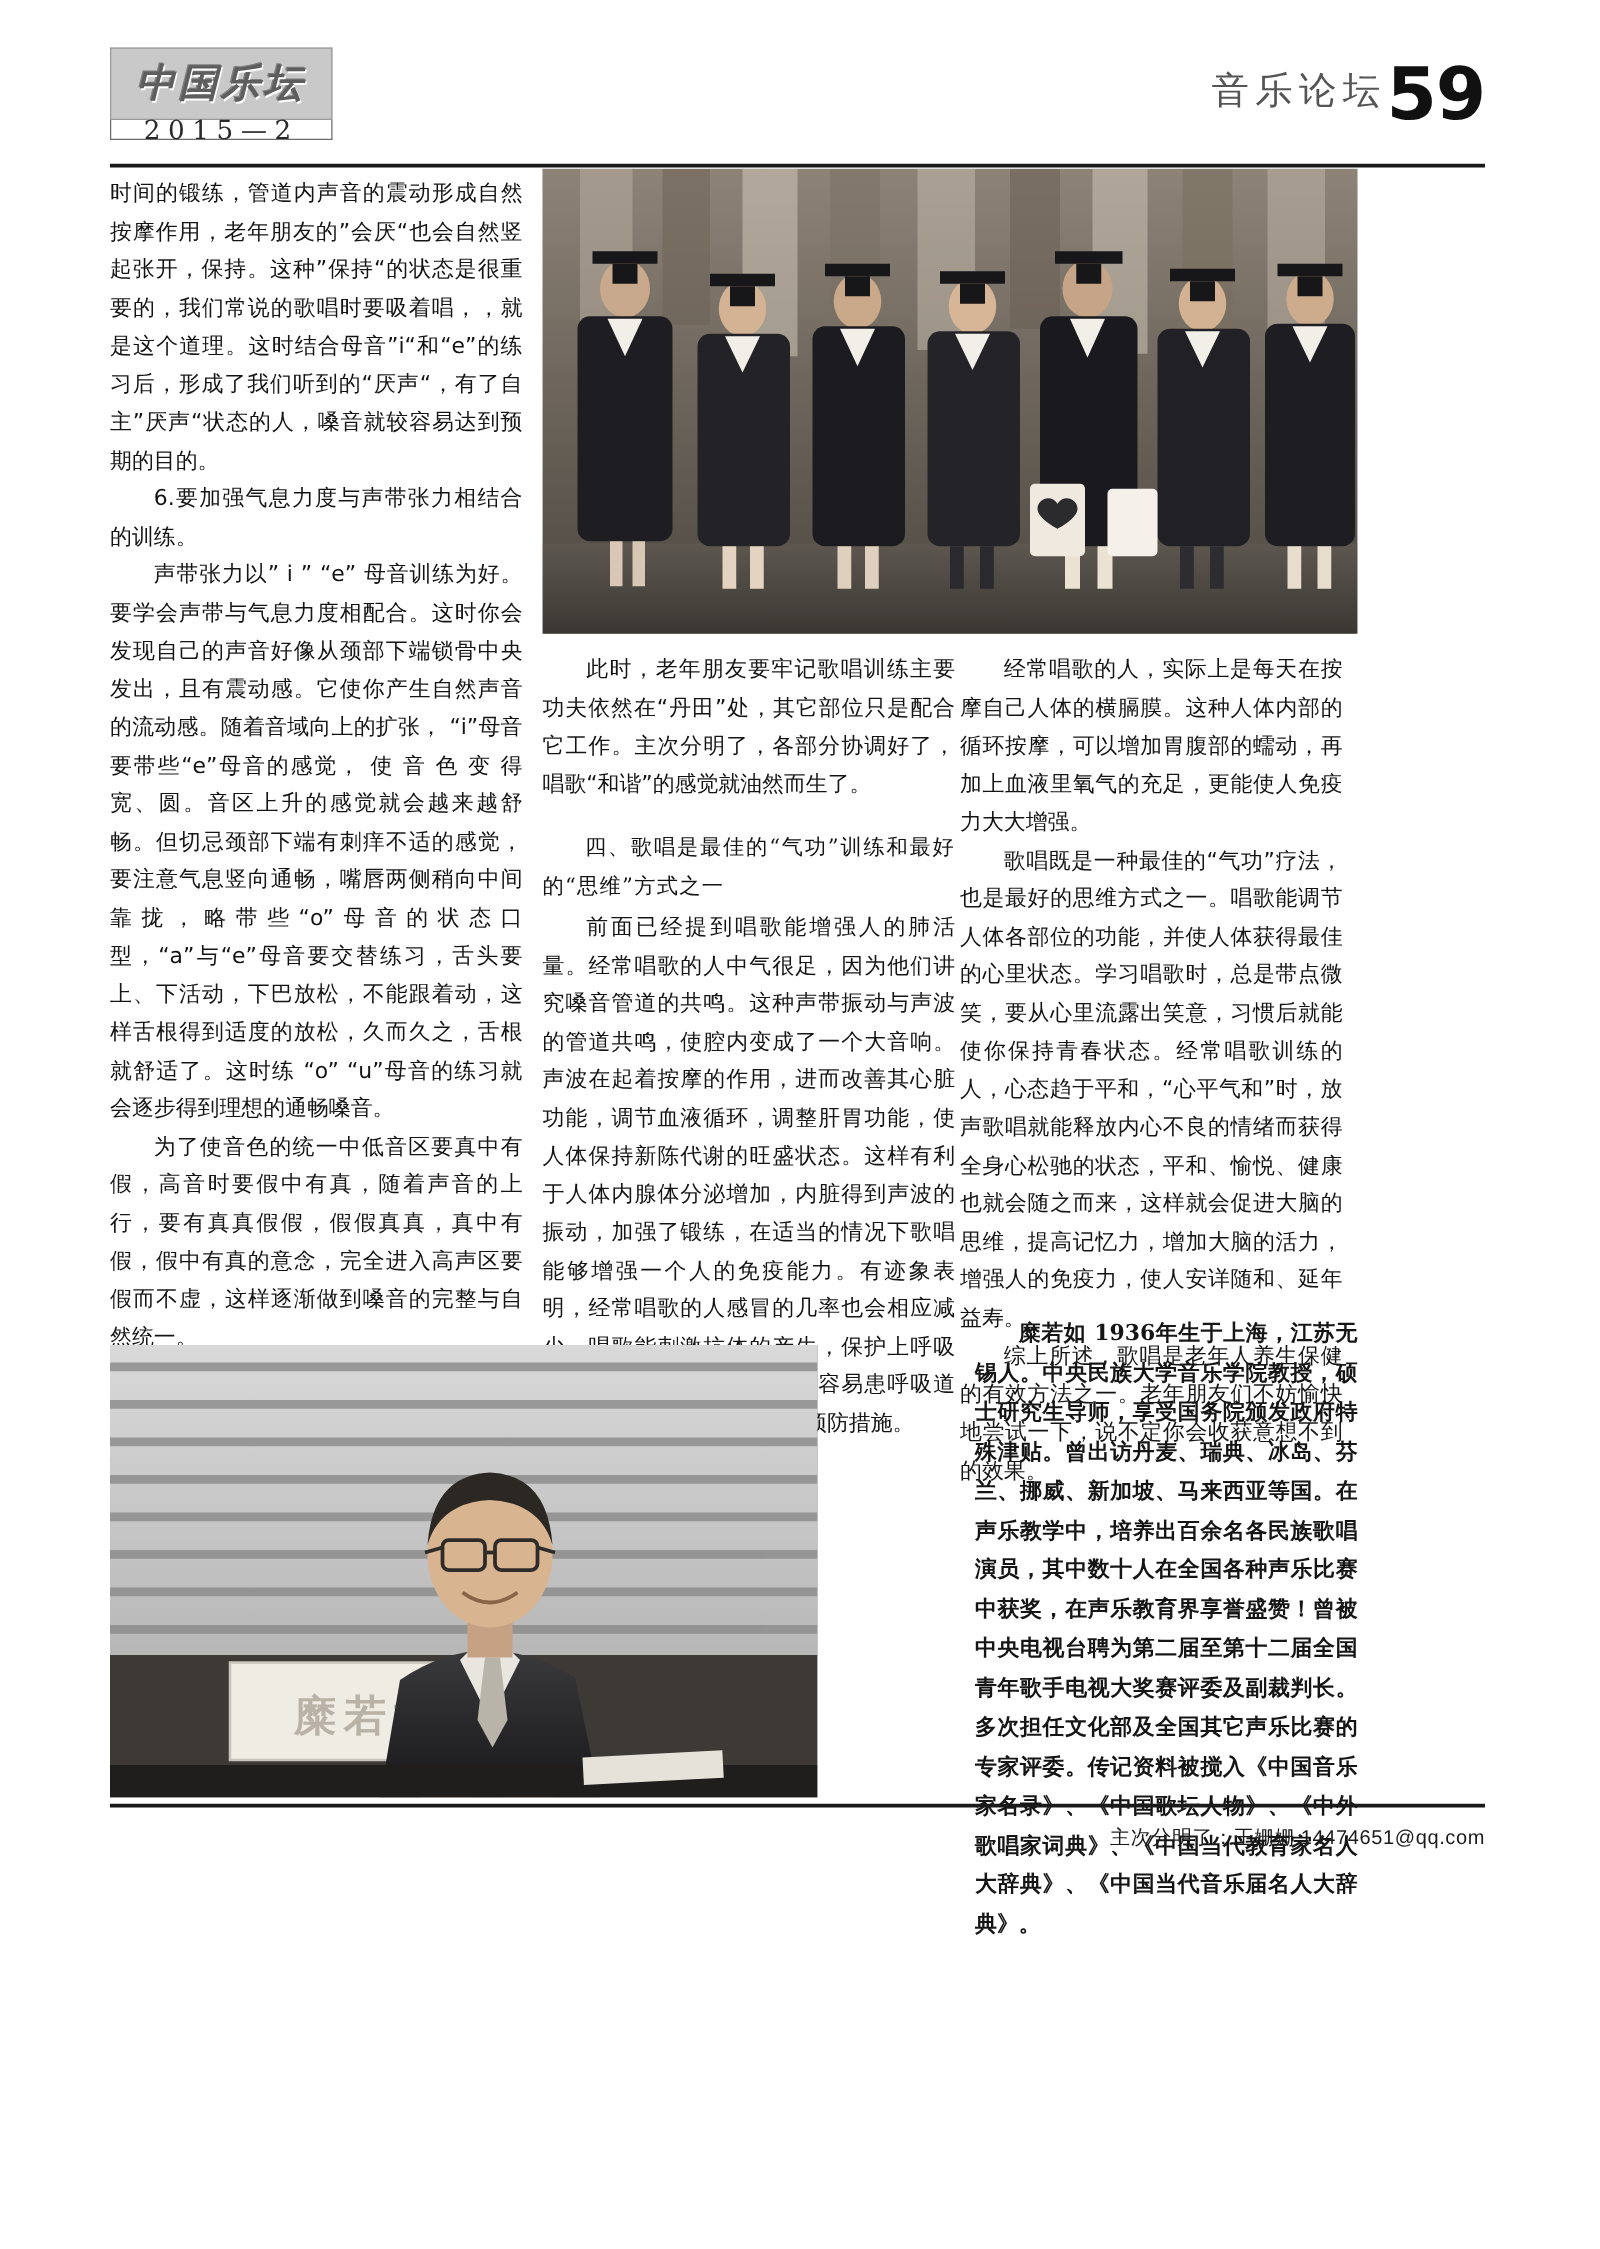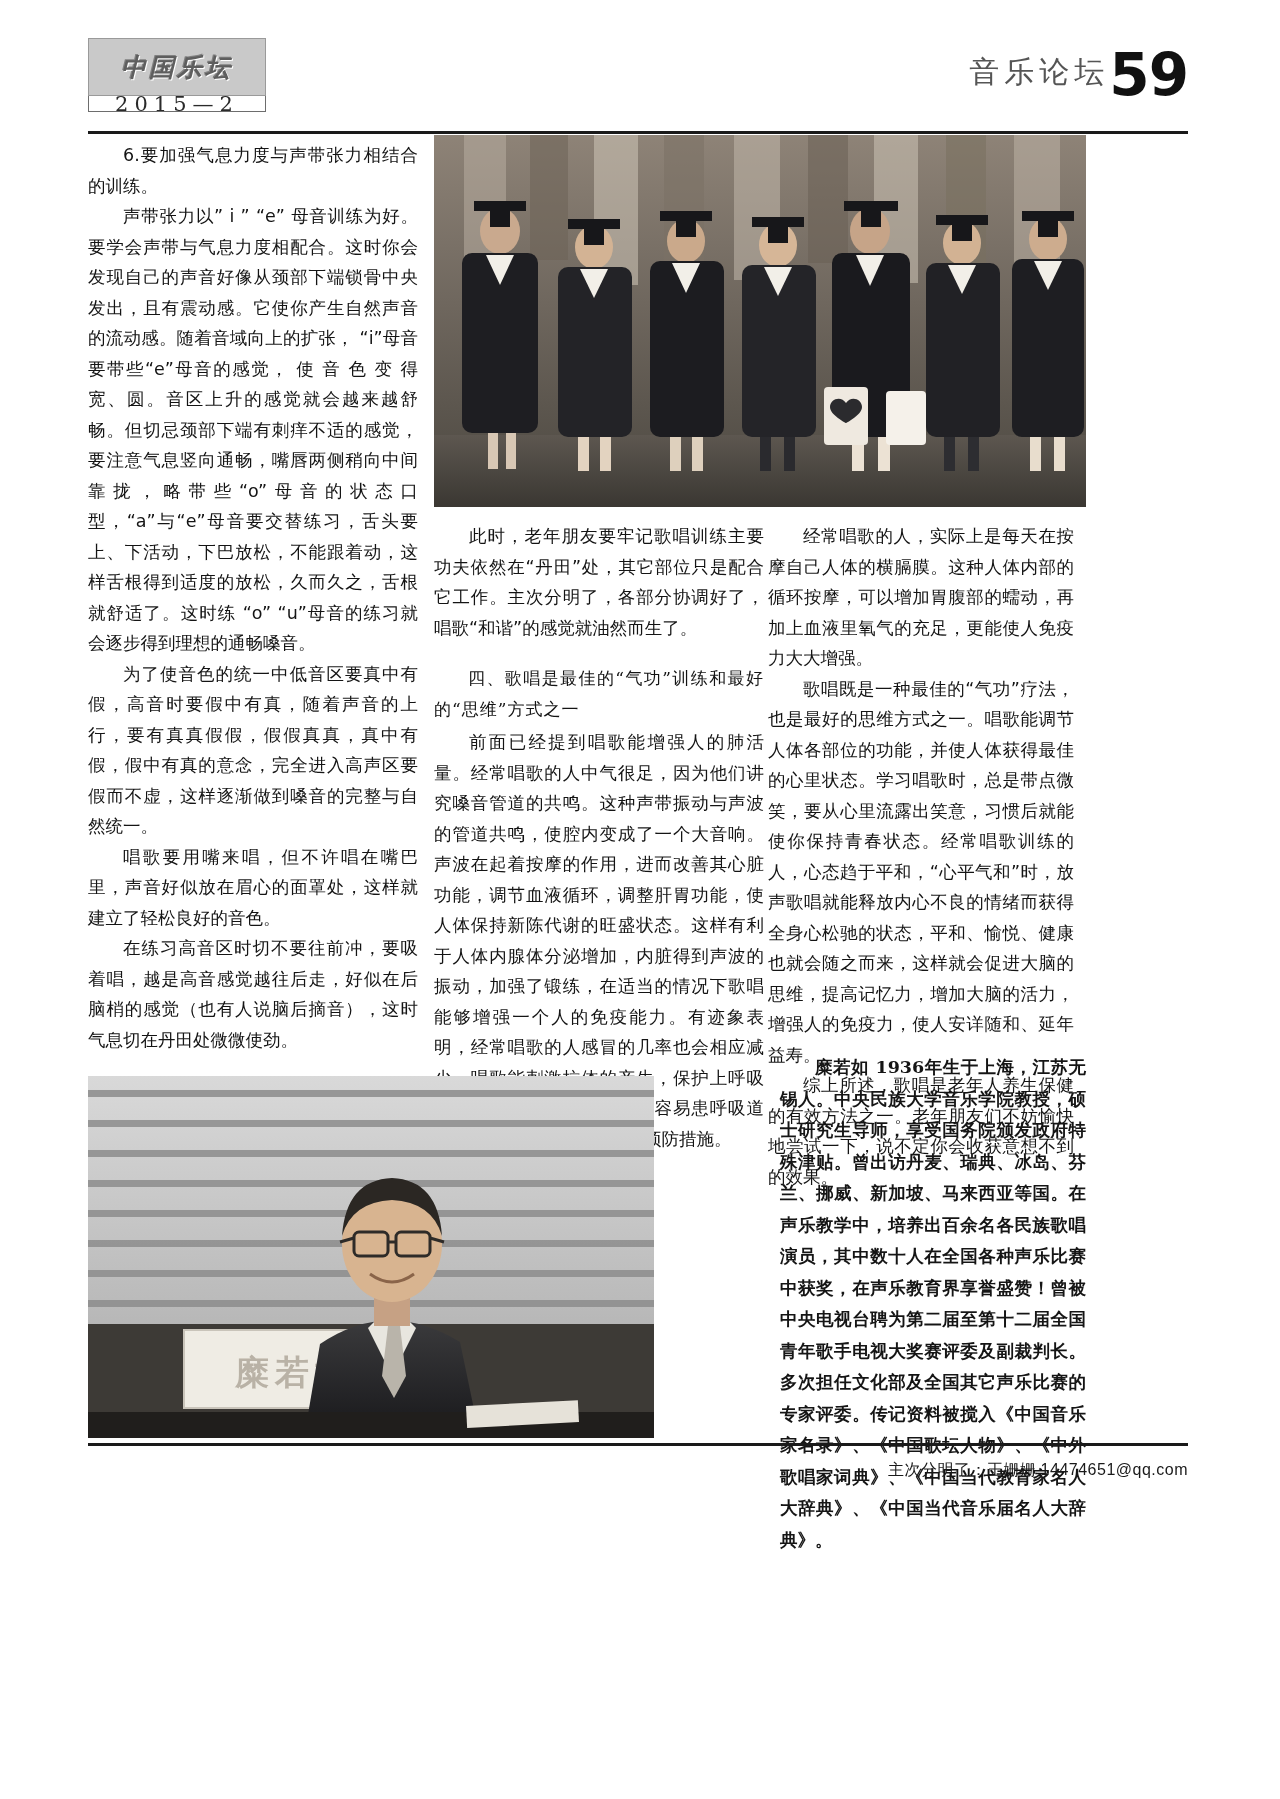--- a/index.html
+++ b/index.html
@@ -35,21 +35,21 @@
     height: 58px;
     background: #c9c9c9;
     border: 1px solid #9a9a9a;
     box-sizing: border-box;
     display: flex;
     align-items: center;
     justify-content: center;
   }
   .logo-cn {
     font-family: "DejaVu Serif", serif;
-    font-size: 25px;
+    font-size: 31px;
     letter-spacing: 3px;
     color: #5e5e5e;
     text-shadow: 1px 1px 0 #ffffff, -1px -1px 0 #808080;
     font-style: italic;
     font-weight: bold;
   }
   .logo-year {
     width: 178px;
     height: 16px;
     background: #ffffff;
@@ -301,20 +301,21 @@
 
       <g>
         <rect x="390" y="252" width="44" height="58" rx="4" fill="#efe9e0"></rect>
         <path d="M412 268 c-5-8-16-4-16 4 c0 8 16 16 16 16 s16-8 16-16 c0-8-11-12-16-4 z" fill="#2b2b2e"></path>
         <rect x="452" y="256" width="40" height="54" rx="4" fill="#f5f1ea"></rect>
       </g>
     </svg>
   </div>
 
   <div class="col col1">
+    <p>时间的锻练，管道内声音的震动形成自然按摩作用，老年朋友的”会厌“也会自然竖起张开，保持。这种”保持“的状态是很重要的，我们常说的歌唱时要吸着唱，，就是这个道理。这时结合母音”i“和“e”的练习后，形成了我们听到的“厌声“，有了自主”厌声“状态的人，嗓音就较容易达到预期的目的。</p>
     <p class="ind">6.要加强气息力度与声带张力相结合的训练。</p>
     <p class="ind">声带张力以” i ” “e” 母音训练为好。要学会声带与气息力度相配合。这时你会发现自己的声音好像从颈部下端锁骨中央发出，且有震动感。它使你产生自然声音的流动感。随着音域向上的扩张， “i”母音要带些“e”母音的感觉， 使 音 色 变 得 宽、圆。音区上升的感觉就会越来越舒畅。但切忌颈部下端有刺痒不适的感觉，要注意气息竖向通畅，嘴唇两侧稍向中间靠拢，略带些“o”母音的状态口型，“a”与“e”母音要交替练习，舌头要上、下活动，下巴放松，不能跟着动，这样舌根得到适度的放松，久而久之，舌根就舒适了。这时练 “o” “u”母音的练习就会逐步得到理想的通畅嗓音。</p>
     <p class="ind">为了使音色的统一中低音区要真中有假，高音时要假中有真，随着声音的上行，要有真真假假，假假真真，真中有假，假中有真的意念，完全进入高声区要假而不虚，这样逐渐做到嗓音的完整与自然统一。</p>
     <p class="ind">唱歌要用嘴来唱，但不许唱在嘴巴里，声音好似放在眉心的面罩处，这样就建立了轻松良好的音色。</p>
     <p class="ind">在练习高音区时切不要往前冲，要吸着唱，越是高音感觉越往后走，好似在后脑梢的感觉（也有人说脑后摘音），这时气息切在丹田处微微使劲。</p>
   </div>
 
   <div class="col col2">
     <p class="ind">此时，老年朋友要牢记歌唱训练主要功夫依然在“丹田”处，其它部位只是配合它工作。主次分明了，各部分协调好了，唱歌“和谐”的感觉就油然而生了。</p>
     <p class="section-head">四、歌唱是最佳的“气功”训练和最好的“思维”方式之一</p>

